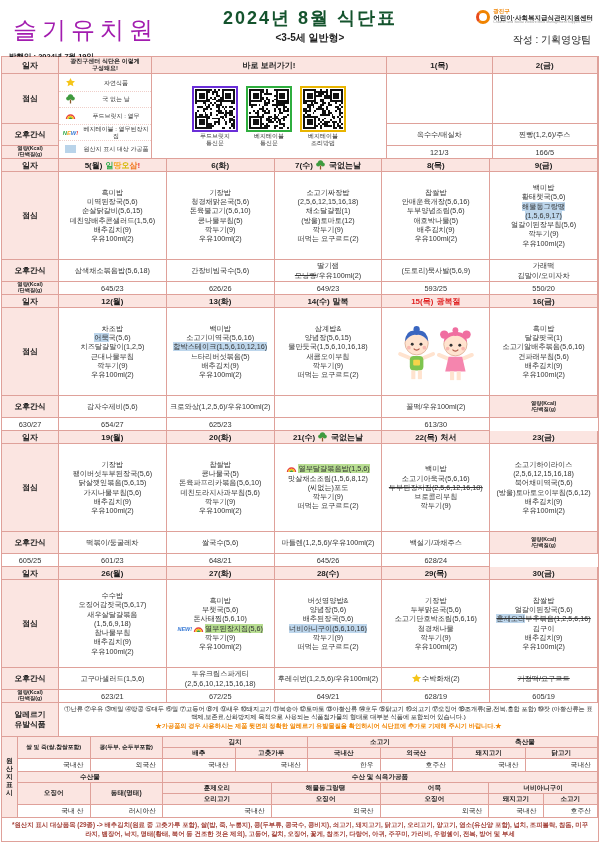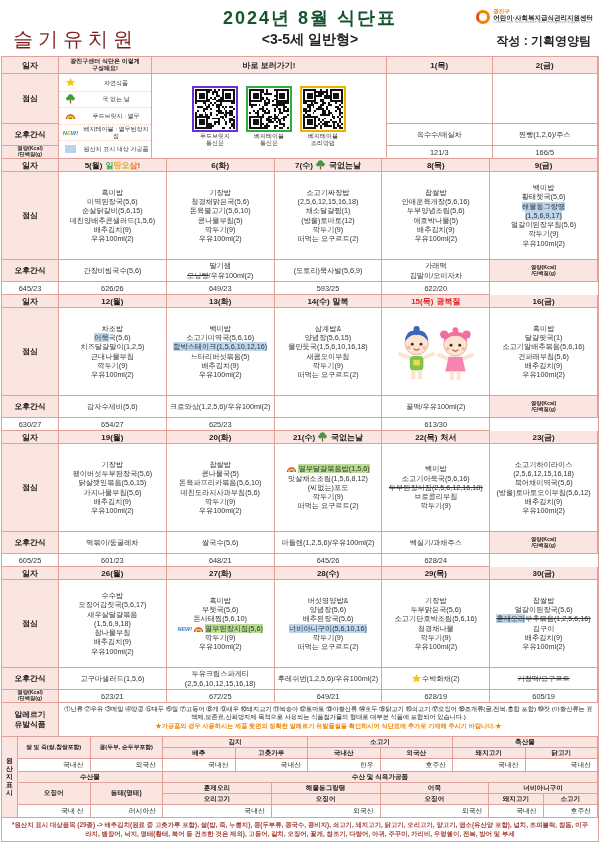--- a/index.html
+++ b/index.html
@@ -3,33 +3,33 @@
 <meta charset="utf-8">
 <style>
   * { box-sizing: border-box; margin:0; padding:0; }
   html,body { background:#fff; }
   body { font-family:"Liberation Sans", sans-serif; width:600px; }
   .page { width:600px; height:849px; background:#fff; overflow:hidden; padding:2px 1px; }
 
   
   .hdr { display:flex; justify-content:space-between; align-items:flex-start; height:54px; padding:4px 6px 0 6px; }
   .hdr-left { width:180px; }
-  .school { font-size:20px; color:#7f1d1d; letter-spacing:5px; font-weight:500; margin:20px 0 6px 6px; }
+  .school { font-size:24px; color:#a21caf; letter-spacing:5px; font-weight:500; margin:8px 0 6px 6px; }
   .publish { font-size:7.5px; font-weight:bold; color:#222; margin-left:2px; }
   .hdr-center { text-align:center; flex:1; }
   .title { font-size:18px; font-weight:800; color:#14532d; letter-spacing:2px; }
-  .subtitle { font-size:14px; font-weight:bold; color:#222; margin-top:1px; }
+  .subtitle { font-size:10px; font-weight:bold; color:#222; margin-top:1px; }
   .hdr-right { width:160px; display:flex; flex-direction:column; align-items:flex-end; }
   .logo-row { display:flex; align-items:center; gap:3px; margin-top:2px; }
   .logo-ring { width:14px; height:14px; border:3px solid #f08300; border-radius:50%; display:inline-block; border-left-color:#e84a1a; }
   .logo-texts { display:flex; flex-direction:column; line-height:1.1; }
   .logo-district { font-size:5.5px; color:#f08300; font-weight:bold; }
   .logo-name { font-size:6.5px; font-weight:bold; color:#222; }
   .logo-eng { font-size:3.5px; color:#999; }
-  .author { font-size:12px; font-weight:bold; color:#222; margin-top:8px; margin-right:2px; }
+  .author { font-size:10px; font-weight:normal; color:#222; margin-top:8px; margin-right:2px; }
 
   
   .cal { --bd:#dfa19a; --pink:#fbe5e1; border:1.5px solid var(--bd); width:598px; }
   .cell { border-right:1px solid var(--bd); border-bottom:1px solid var(--bd); display:flex; flex-direction:column; align-items:center; justify-content:center; text-align:center; background:#fff; overflow:hidden; }
   .lab { background:var(--pink); font-weight:bold; font-size:7.8px; color:#222; }
 
   
   .topsec { display:grid; grid-template-columns:57px 93px 235px 1fr 1fr; grid-template-rows:17px 50px 22px 13px; }
   .datec { background:var(--pink); font-weight:bold; font-size:8px; color:#222; flex-direction:row; gap:3px; }
   .legend-head, .qr-head { background:var(--pink); font-weight:bold; color:#222; }
@@ -717,20 +717,23 @@
           <div class="ln"><span class="hlb">해물동그랑땡</span></div>
           <div class="ln"><span class="hlb">(1,5,6,9,17)</span></div>
           <div class="ln">얼갈이된장무침(5,6)</div>
           <div class="ln">깍두기(9)</div>
           <div class="ln">우유100ml(2)</div>
         </div>
         <div class="cell lab">
           <span>오후간식</span>
         </div>
         <div class="cell snackc">
+          <div class="ln">삼색채소볶음밥(5,6,18)</div>
+        </div>
+        <div class="cell snackc">
           <div class="ln">간장비빔국수(5,6)</div>
         </div>
         <div class="cell snackc">
           <div class="ln">딸기잼</div>
           <div class="ln"><span class="strike">모닝빵</span><span>/우유100ml(2)</span></div>
         </div>
         <div class="cell snackc">
           <div class="ln">(도토리)묵사발(5,6,9)</div>
         </div>
         <div class="cell snackc">
@@ -738,21 +741,21 @@
           <div class="ln">김말이/오미자차</div>
         </div>
         <div class="cell lab kcal-lab">
           <div>열량(Kcal)</div>
           <div>/단백질(g)</div>
         </div>
         <div class="cell kcalc">645/23</div>
         <div class="cell kcalc">626/26</div>
         <div class="cell kcalc">649/23</div>
         <div class="cell kcalc">593/25</div>
-        <div class="cell kcalc">622/20</div>
+        <div class="cell kcalc">550/20</div>
       </div>
       <div class="wgrid">
         <div class="cell lab datec">
           <span>일자</span>
         </div>
         <div class="cell datec date-cell">
           <span>12(월)</span>
         </div>
         <div class="cell datec date-cell">
           <span>13(화)</span>

